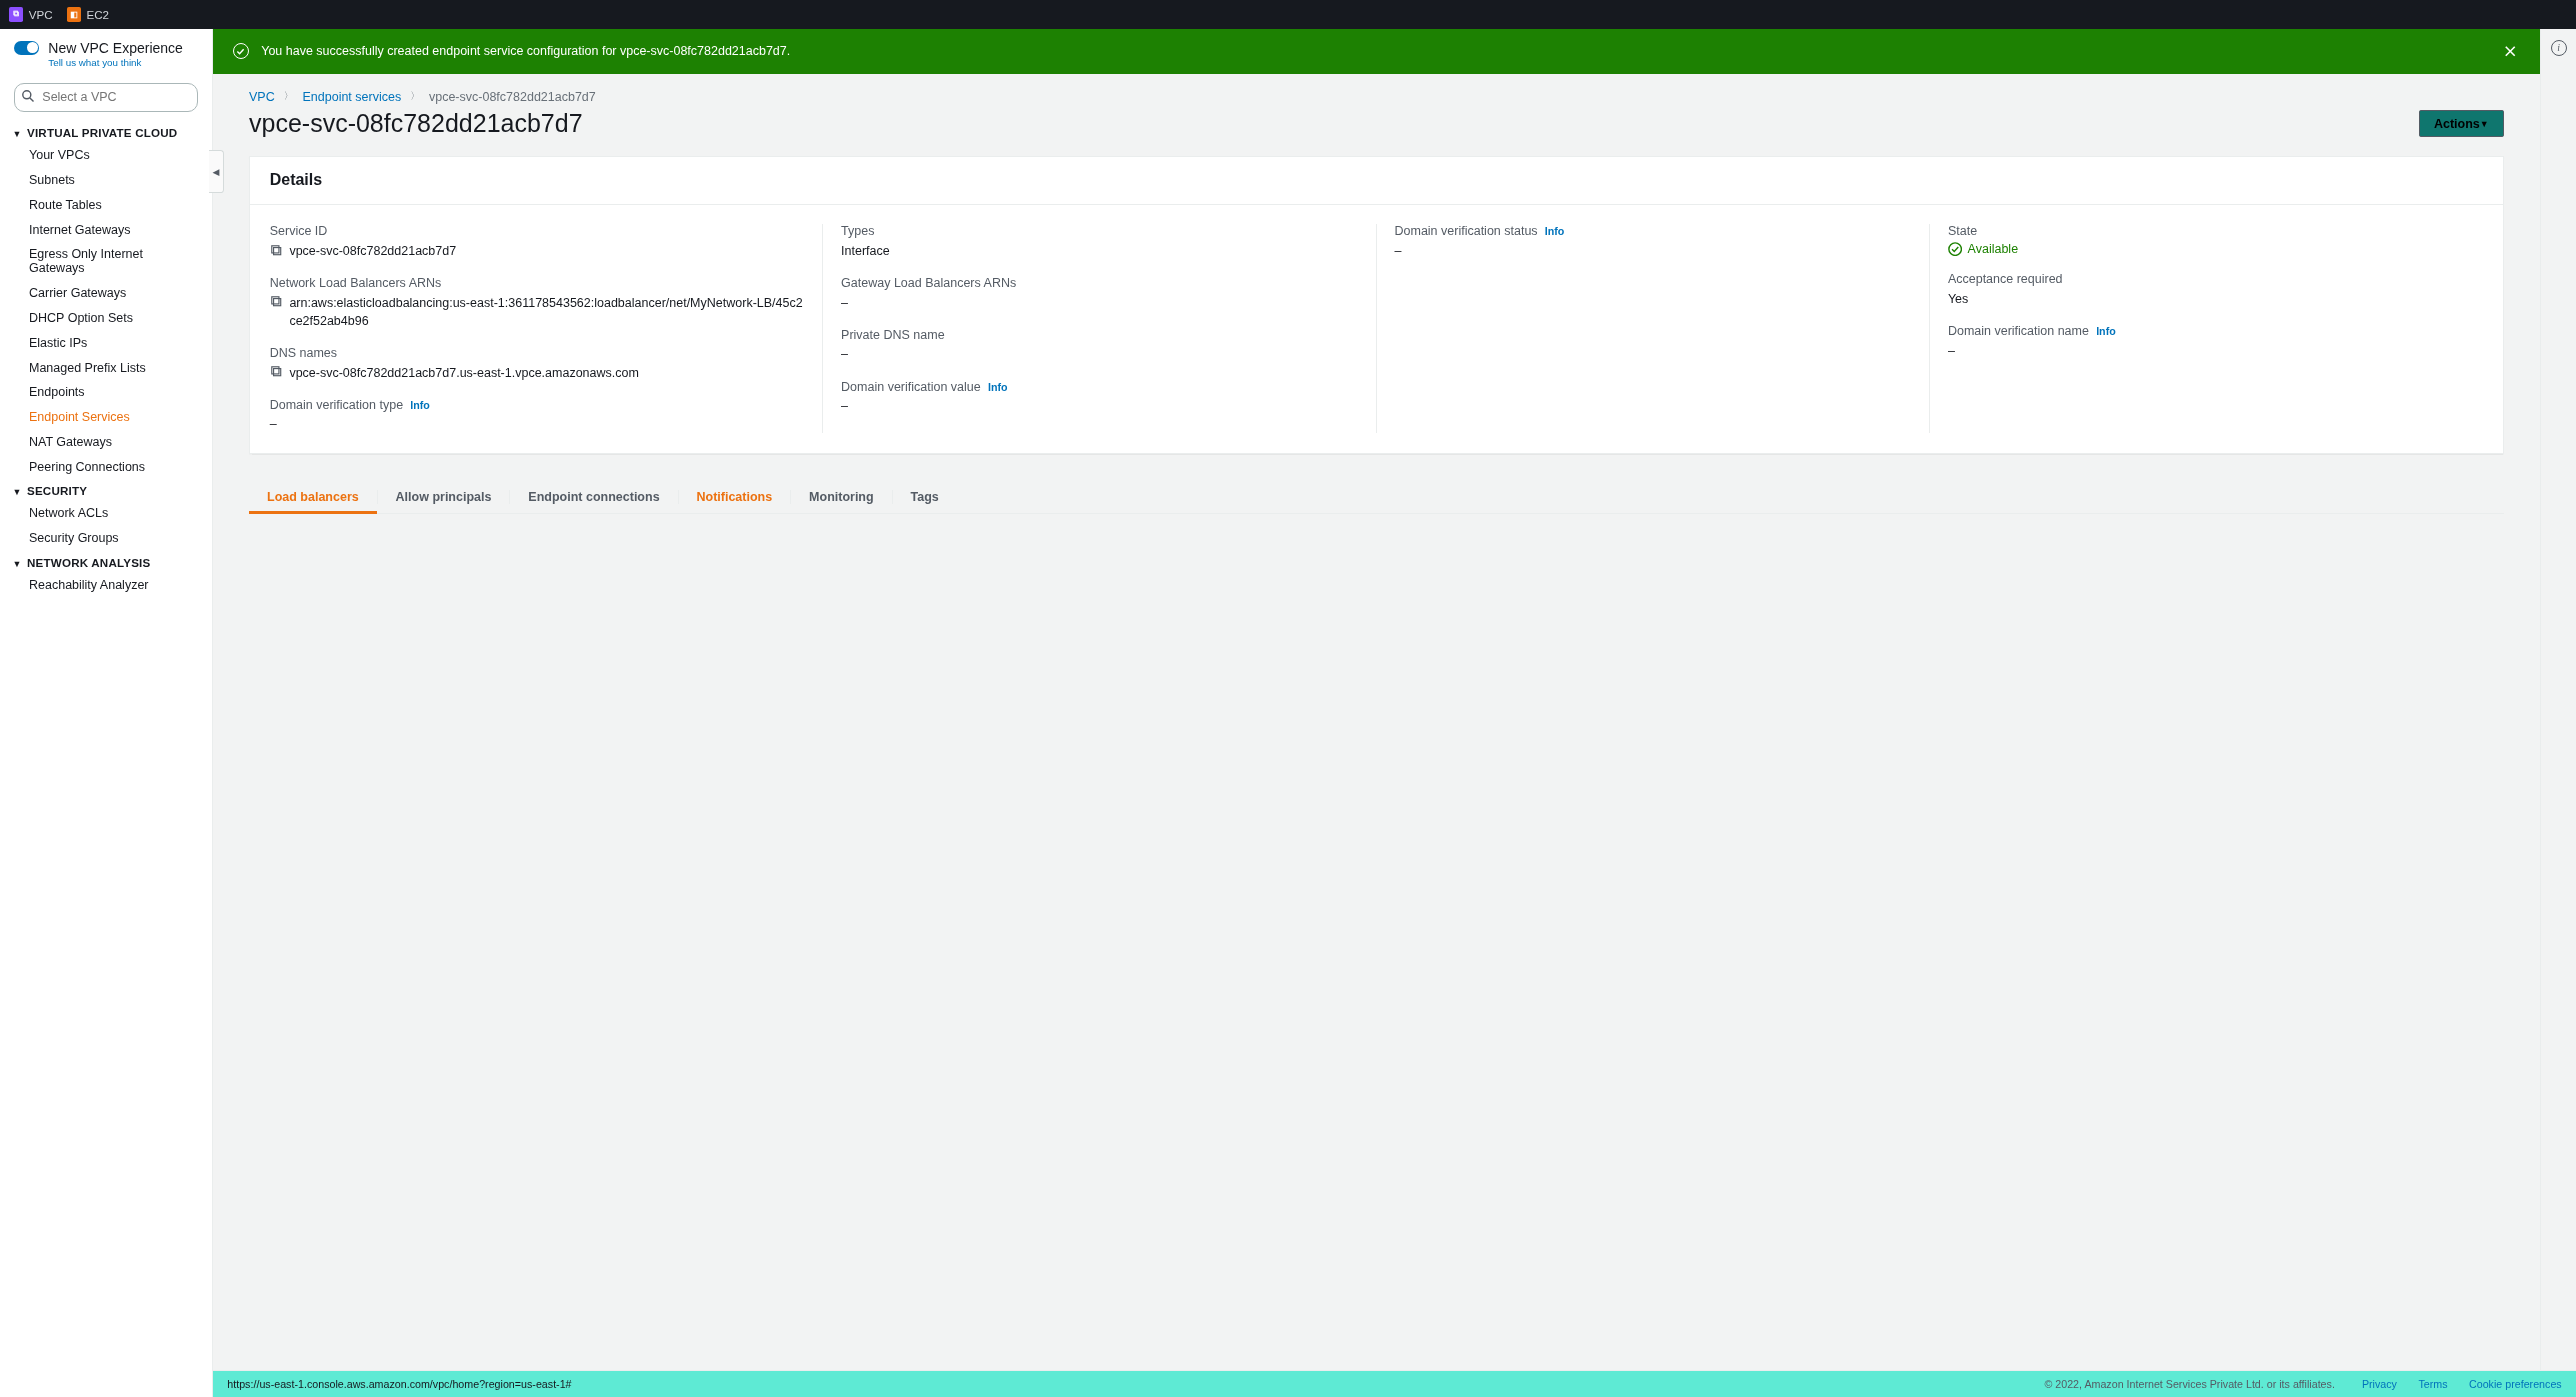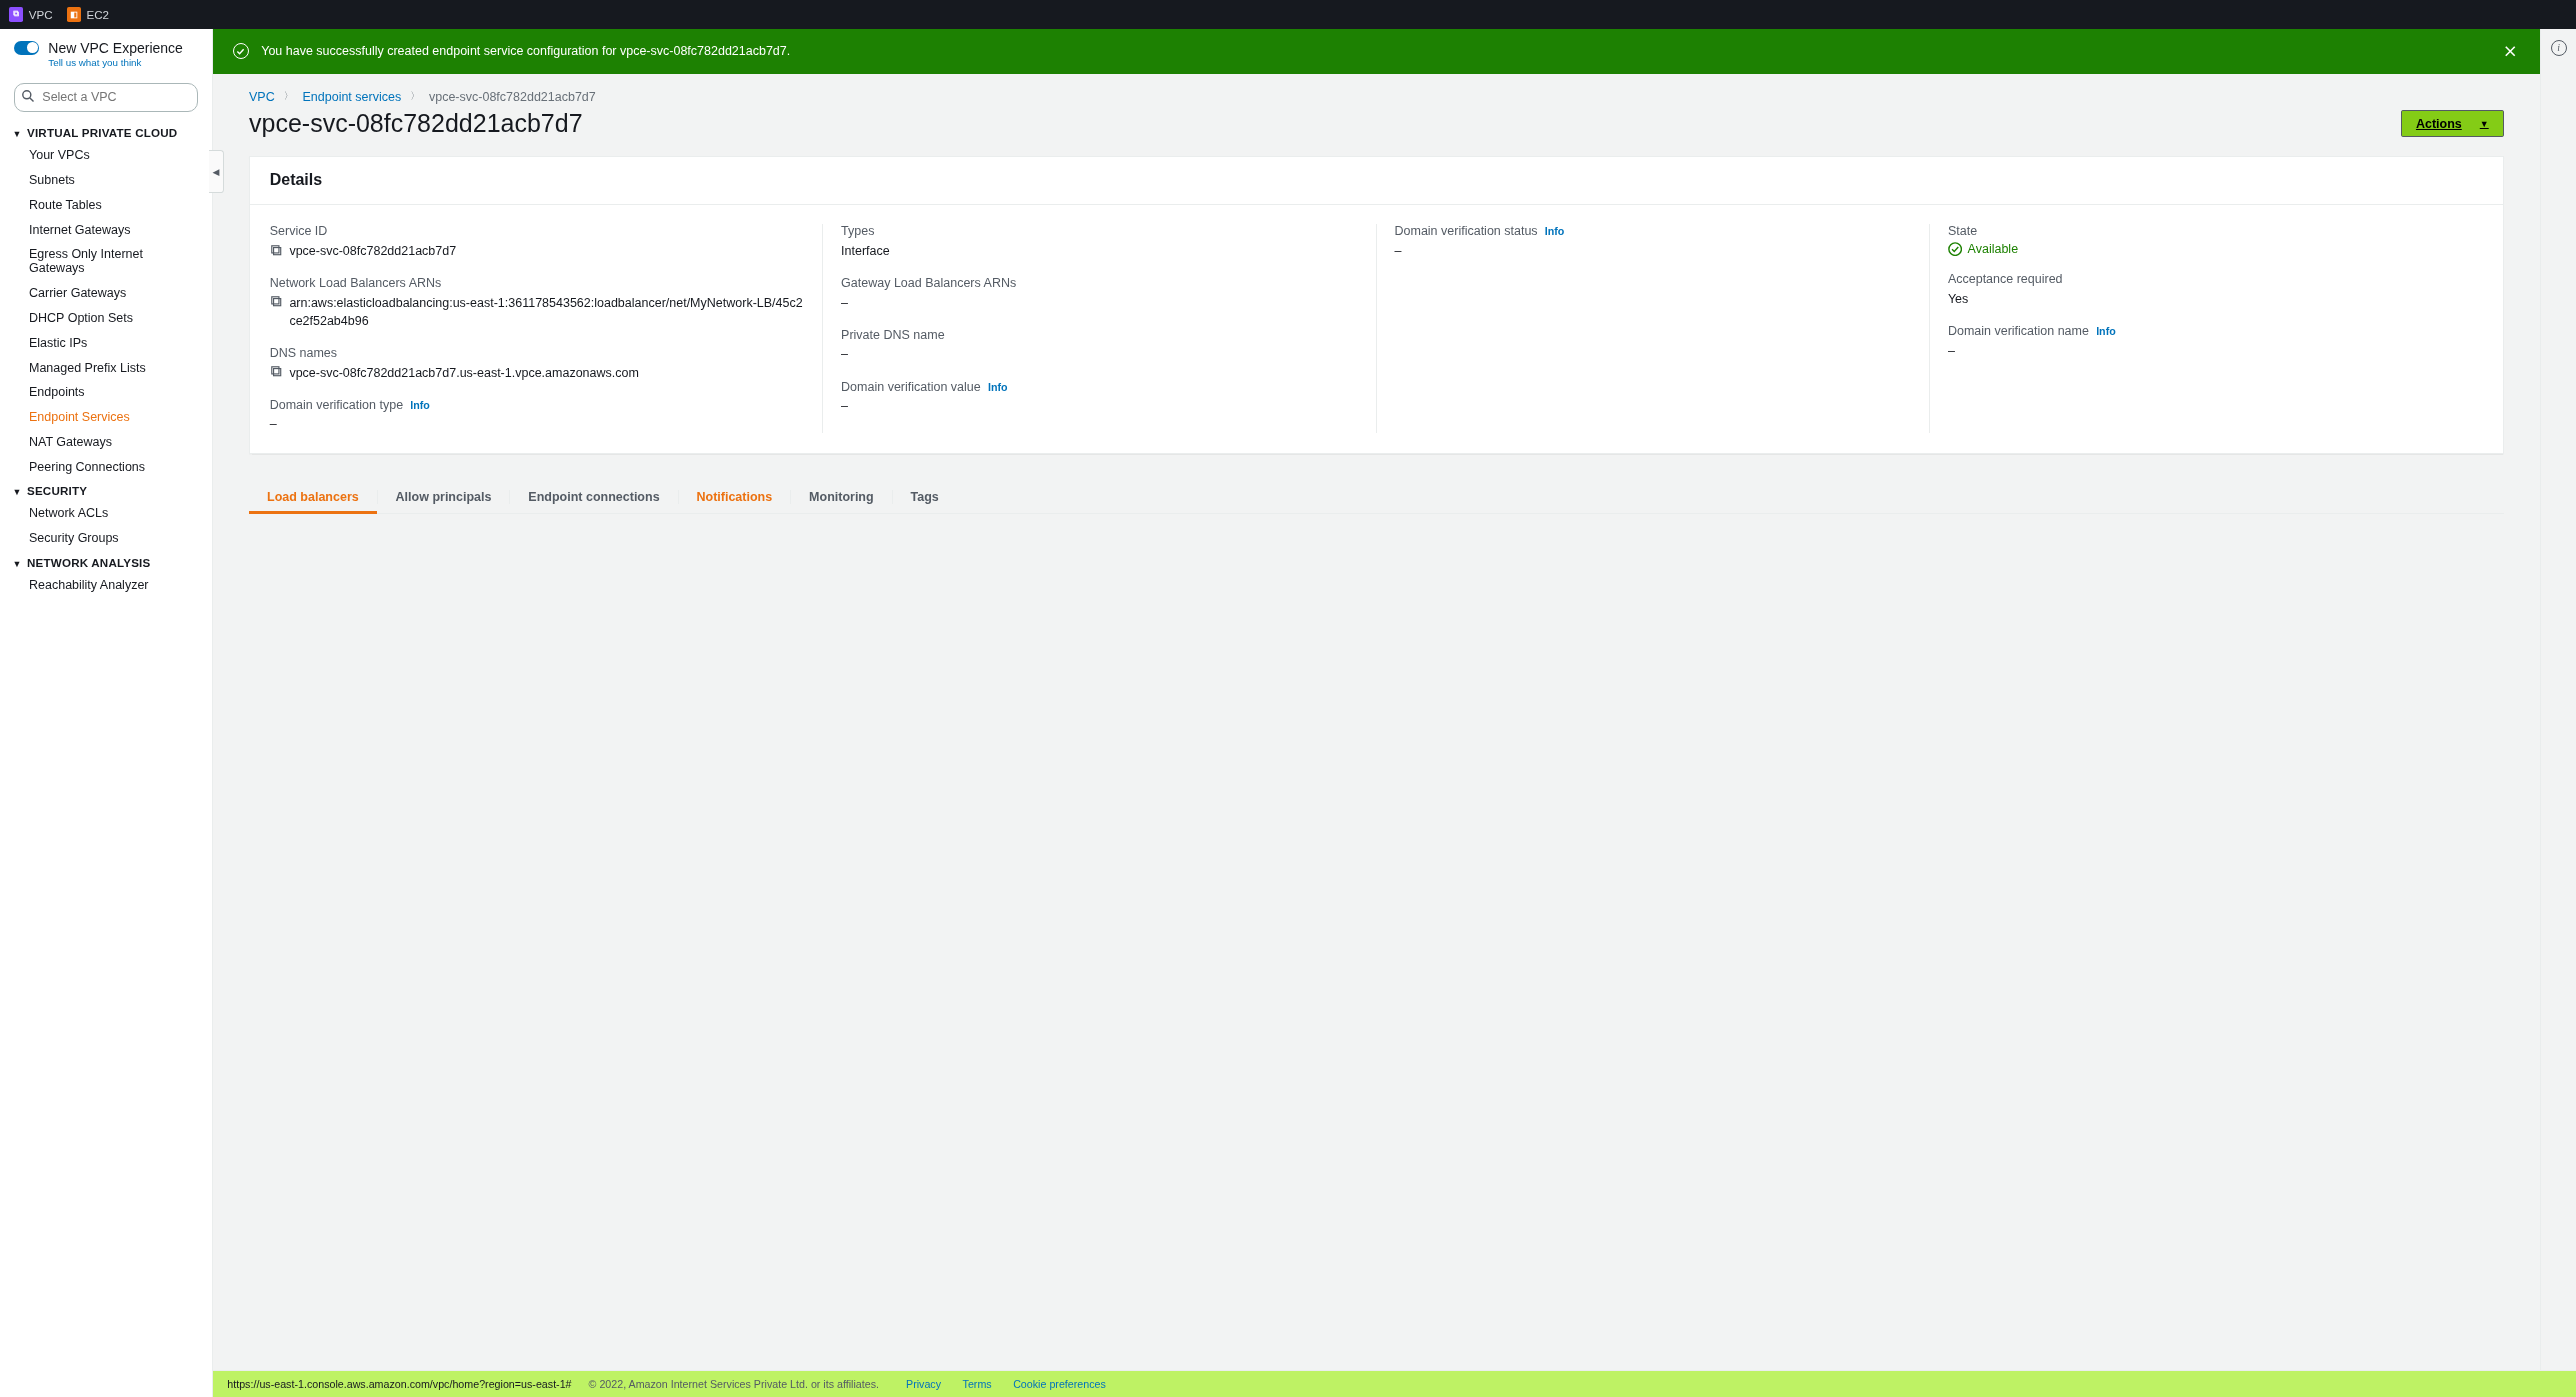--- a/index.html
+++ b/index.html
@@ -55,21 +55,21 @@
 
 .content { padding: 16px 36px 36px; }
 
 .breadcrumb { display: flex; align-items: center; gap: 9px; font-size: 12.5px; margin-bottom: 5.4px; }
 .breadcrumb a { color: #0073bb; text-decoration: none; cursor: pointer; }
 .breadcrumb .sep { color: #687078; font-size: 9.8px; }
 .breadcrumb .cur { color: #687078; }
 
 .titlebar { display: flex; align-items: center; justify-content: space-between; margin-bottom: 18px; }
 .titlebar h1 { font-size: 25px; font-weight: 400; }
-.actions-btn { border: 0.9px solid #545b64; background: #84cc16; padding: 5.4px 14.3px; font-size: 12.5px; font-weight: 700; border-radius: 1.8px; display: flex; align-items: center; gap: 18px; cursor: pointer; text-decoration: underline; }
+.actions-btn { border: 0.9px solid #545b64; background: #0f766e; padding: 5.4px 14.3px; font-size: 12.5px; font-weight: 700; border-radius: 1.8px; display: flex; align-items: center; gap: 0; cursor: pointer; }
 
 .panel { background: #fff; border: 0.9px solid #eaeded; box-shadow: 0 0.9px 0.9px rgba(0,0,0,0.05); }
 .panel-h { padding: 14.3px 19.7px; border-bottom: 0.9px solid #eaeded; }
 .panel-h h2 { font-size: 16px; font-weight: 700; }
 
 .details-grid { display: grid; grid-template-columns: 1fr 1fr 1fr 1fr; gap: 0; padding: 19.7px; }
 .col { padding: 0 18px; border-right: 0.9px solid #eaeded; }
 .col:first-child { padding-left: 0; }
 .col:last-child { border-right: none; padding-right: 0; }
 .field { margin-bottom: 16px; }
@@ -83,21 +83,21 @@
 .redbox { border: 1.8px solid #d13212; padding: 9px 7.2px; margin-bottom: 12.5px; }
 
 .tabs { display: flex; border-bottom: 0.9px solid #eaeded; margin-top: 27px; }
 .tab { padding: 9px 18px; font-size: 12.5px; font-weight: 700; color: #545b64; cursor: pointer; position: relative; }
 .tab.active { color: #ec7211; }
 .tab.active::after { content: ""; position: absolute; left: 0; right: 0; bottom: -0.9px; height: 2.7px; background: #ec7211; }
 .tab.badge { color: #ec7211; }
 .tabsep { width: 0.9px; background: #eaeded; margin: 9px 0; }
 
 
-.footer { height: 27px; background: #bef264; border-top: 0.9px solid #eaeded; display: flex; align-items: center; padding: 0 14.3px; font-size: 10.7px; color: #545b64; gap: 17px; }
+.footer { height: 27px; background: #5eead4; border-top: 0.9px solid #eaeded; display: flex; align-items: center; justify-content: space-between; padding: 0 14.3px; font-size: 10.7px; color: #545b64; gap: 17px; }
 .footer .links { display: flex; gap: 21.5px; }
 .footer .links span { color: #0073bb; cursor: pointer; }
 .footer .left { color: #16191f; }
 
 svg { display: block; }
 
 .content-wrap::-webkit-scrollbar { width: 12.5px; }
 .content-wrap::-webkit-scrollbar-thumb { background: #c1c6c8; border-radius: 6.3px; border: 2.7px solid #f2f3f3; }
 .content-wrap::-webkit-scrollbar-track { background: #f2f3f3; }
 </style>

